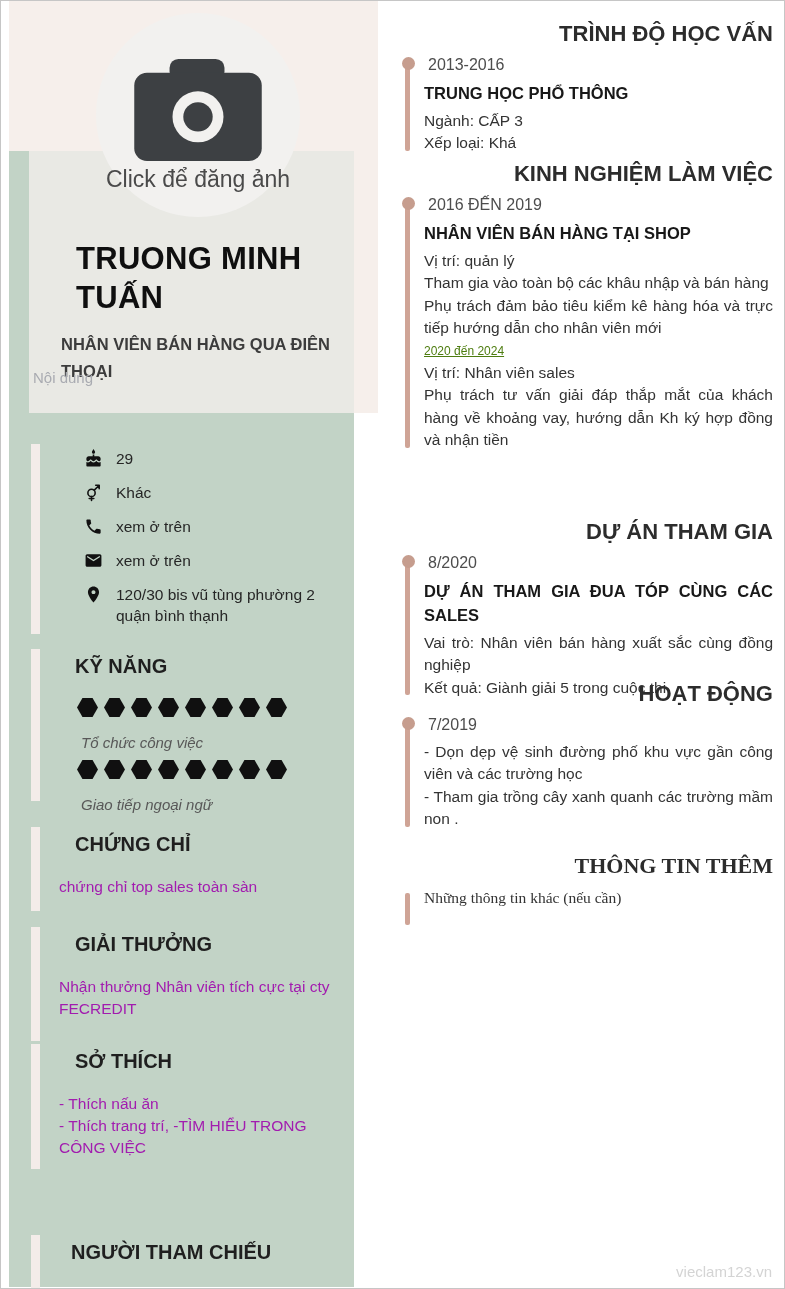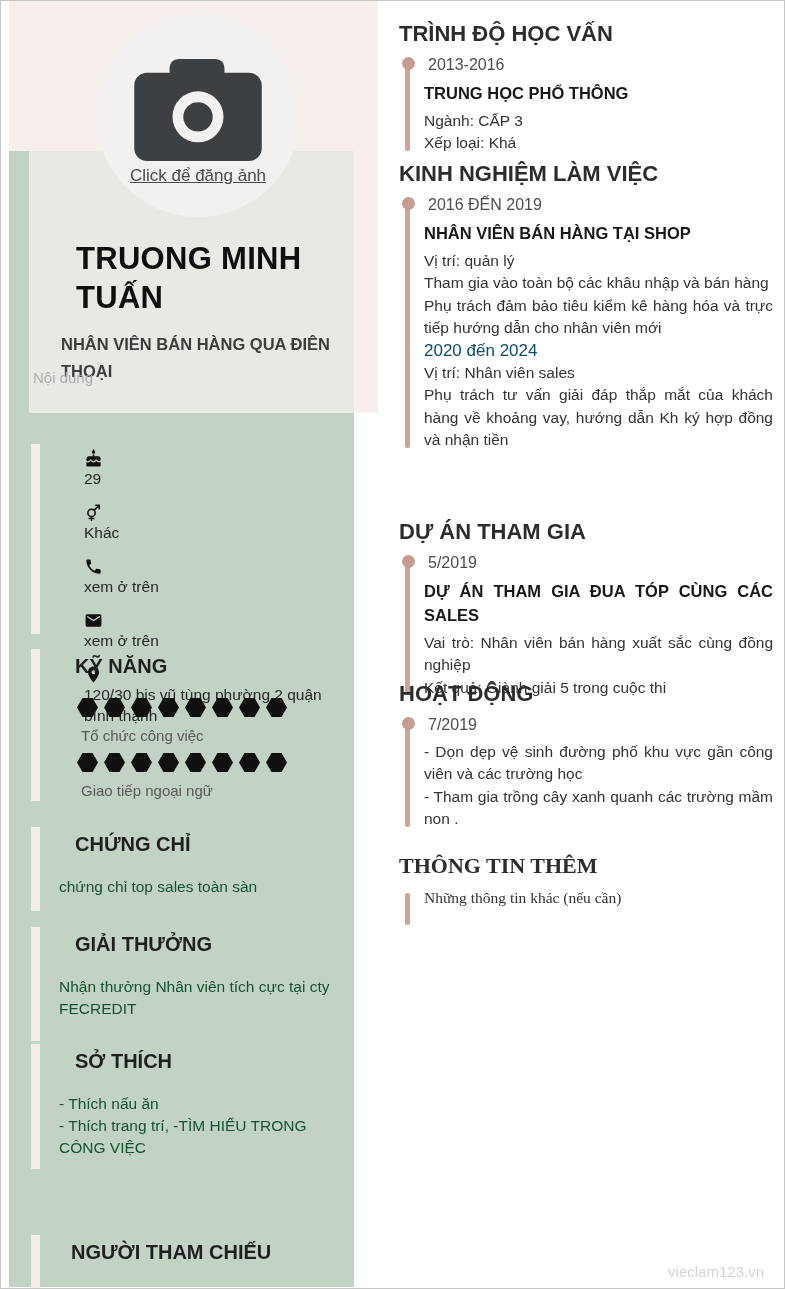--- a/index.html
+++ b/index.html
@@ -9,69 +9,69 @@
   .abs{position:absolute;}
 
   
   #pink-band{left:8px;top:0;width:369px;height:412px;background:#f6efeb;z-index:0;}
   #sidebar-bg{left:8px;top:150px;width:345px;height:1136px;background:#c2d3c6;z-index:1;}
   #name-block{left:28px;top:150px;width:325px;height:262px;background:#e9e9e4;z-index:2;}
   #photo-circle{left:95px;top:12px;width:204px;height:204px;border-radius:50%;
                 background:#f2f1ef;z-index:3;cursor:pointer;}
   #photo-circle svg{display:block;margin:46px auto 0;}
   .photo-caption{position:absolute;left:0;right:0;top:153px;text-align:center;
-                 font-size:17px;color:#4a4a4a;text-decoration:underline;}
+                 font-size:23px;color:#4a4a4a;}
 
   .name{margin:88px 0 0 47px;width:252px;font-size:31px;line-height:39px;
         font-weight:700;color:#0f0f0f;letter-spacing:.3px;}
   .subtitle{margin:14px 0 0 32px;width:282px;font-size:16.5px;line-height:27px;
             font-weight:700;color:#3c3c3c;}
   .noidung{position:absolute;left:4px;top:218px;font-size:15px;color:#a9abb1;}
 
   
   .ssec{position:absolute;left:30px;width:302px;box-sizing:border-box;
         padding:6px 0 0 28px;z-index:2;}
   .ssec::before{content:"";position:absolute;left:0;top:0;bottom:0;width:9px;
                 background:#f3ece9;}
   #sec-contact{top:443px;height:190px;}
   #sec-skills{top:648px;height:152px;}
   #sec-cert{top:826px;height:84px;}
   #sec-award{top:926px;height:114px;}
   #sec-hobby{top:1043px;height:125px;}
   #sec-ref{top:1234px;height:86px;padding-left:24px;}
 
   .ssec h3{margin:0 16px 20px;font-size:20px;font-weight:700;color:#1f1f1f;}
-  .stext{font-size:15.5px;line-height:22px;color:#14532d;}
-  .contact-row{display:flex;align-items:flex-start;margin:0 0 13px;padding-left:25px;flex-direction:column;}
+  .stext{font-size:15.5px;line-height:22px;color:#a21caf;}
+  .contact-row{display:flex;align-items:flex-start;margin:0 0 13px;padding-left:25px;}
   .contact-row svg{flex:0 0 19px;margin:1px 13px 0 0;}
   .cvalue{font-size:15.5px;line-height:21px;color:#262626;width:238px;}
 
   .dots{margin:0 0 6px 18px;height:20px;}
   .hex{display:inline-block;width:21px;height:19px;margin-right:6px;background:#101010;
        clip-path:polygon(26% 0,74% 0,100% 50%,74% 100%,26% 100%,0 50%);}
-  .skill-label{margin:9px 0 9px 22px;font-size:15px;color:#585858;}
+  .skill-label{margin:16px 0 9px 22px;font-size:15px;color:#585858;font-style:italic;}
 
   
   .rsec{position:absolute;left:390px;width:382px;z-index:1;}
   #rsec-edu{top:20px;} #rsec-exp{top:160px;} #rsec-proj{top:518px;}
   #rsec-act{top:680px;} #rsec-add{top:852px;font-family:Liberation Serif, serif;}
-  .rsec h2{margin:0 0 8px 8px;font-size:22px;font-weight:700;color:#2c2c2c;}
+  .rsec h2{margin:0 0 8px 8px;font-size:22px;font-weight:700;color:#2c2c2c;text-align:right;}
   .tl{position:relative;padding-left:33px;min-height:40px;}
   .tl-line{position:absolute;left:14px;top:10px;bottom:4px;width:5px;
            background:#cfa496;border-radius:2px;}
   .tl-line.short{bottom:auto;height:32px;top:6px;}
   .date{position:relative;margin:0 0 6px 4px;font-size:16px;line-height:20px;color:#4d4d4d;}
   .dot{position:absolute;left:-26px;top:2px;width:13px;height:13px;border-radius:50%;
        background:#c69d8e;}
-  .date.plain{margin:0;font-size:17px;line-height:22.4px;color:#0c4a6e;}
+  .date.plain{margin:0;font-size:12px;line-height:22.4px;color:#4d7c0f;text-decoration:underline;}
   .jtitle{margin:0 0 5px;font-size:16.5px;line-height:24px;font-weight:700;
           color:#181818;text-align:justify;}
   p.body{margin:0;font-size:15.5px;line-height:22.4px;color:#333;text-align:justify;}
 
-  .site-watermark{position:absolute;top:1262px;right:20px;font-size:15px;color:#d4d4d4;z-index:4;}
+  .site-watermark{position:absolute;top:1262px;right:12px;font-size:15px;color:#d4d4d4;z-index:4;}
 </style>
 </head>
 <body>
 
 <div class="page">
 
   <div class="abs" id="pink-band"></div>
   <div class="abs" id="sidebar-bg"></div>
 
   <div class="abs" id="name-block">
@@ -184,21 +184,21 @@
       <p class="body">Phụ trách tư vấn giải đáp thắp mắt của khách hàng về khoảng vay, hướng dẫn Kh ký hợp đồng và nhận tiền</p>
     </div>
   </div>
 
   <div class="rsec" id="rsec-proj">
     <h2>DỰ ÁN THAM GIA</h2>
     <div class="tl">
       <span class="tl-line"></span>
       <div class="date">
         <span class="dot"></span>
-        <span>5/2019</span>
+        <span>8/2020</span>
       </div>
       <div class="jtitle">DỰ ÁN THAM GIA ĐUA TÓP CÙNG CÁC SALES</div>
       <p class="body">Vai trò: Nhân viên bán hàng xuất sắc cùng đồng nghiệp</p>
       <p class="body">Kết quả: Giành giải 5 trong cuộc thi</p>
     </div>
   </div>
 
   <div class="rsec" id="rsec-act">
     <h2>HOẠT ĐỘNG</h2>
     <div class="tl">

